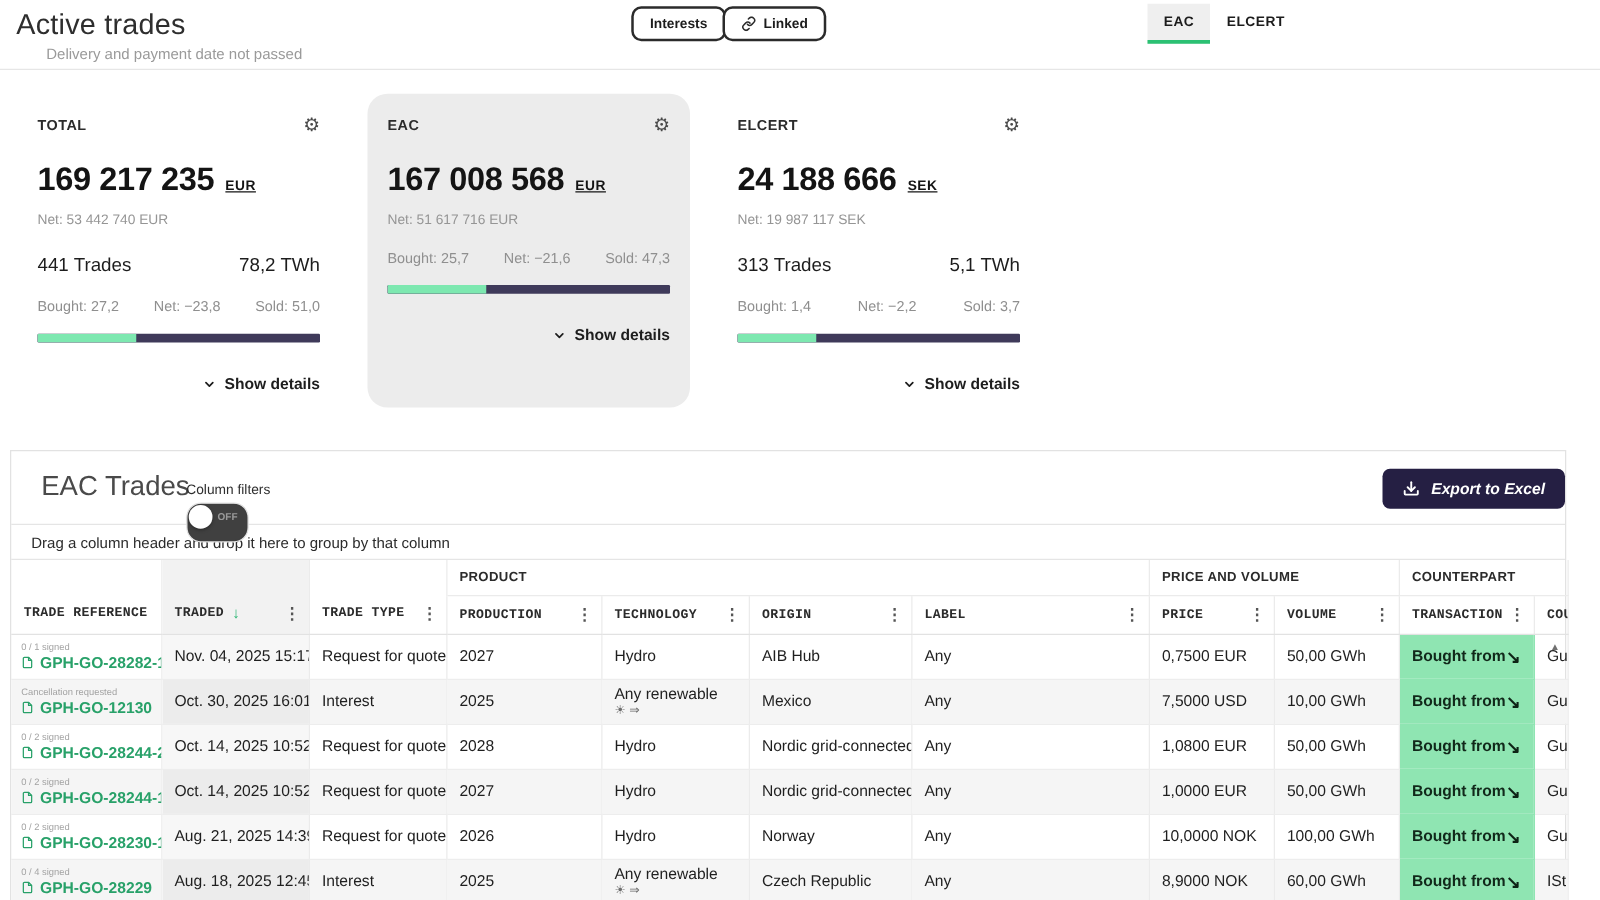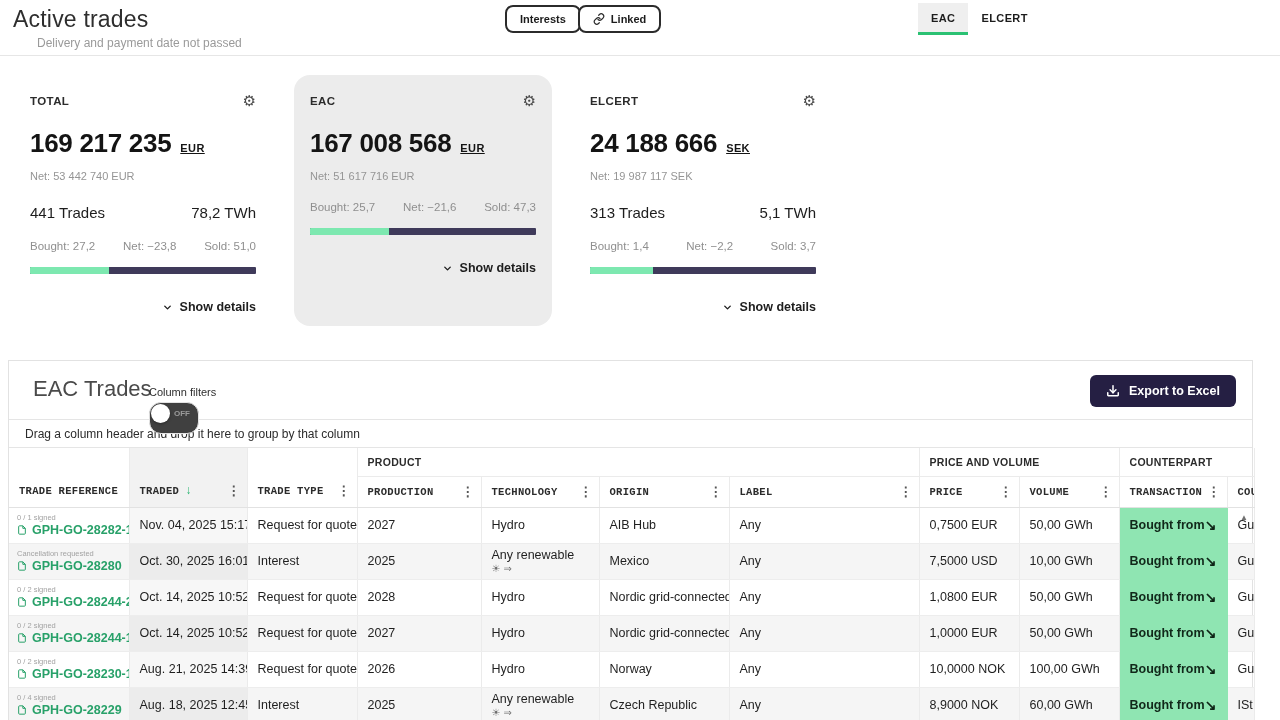--- a/index.html
+++ b/index.html
@@ -44,23 +44,23 @@
                 background:#fff; border:1px solid #e2e2e2; }
   .tc-header { position:relative; height:58px; }
   .tc-title { position:absolute; left:24px; top:15px; font-size:22px; font-weight:400; color:#4a4a4a; }
   .filters { position:absolute; left:140px; top:25px; }
   .filters-label { font-size:11px; color:#2e2e2e; }
   .toggle { margin-top:4px; width:50px; height:32px; border:1px solid #e3e3e3; border-radius:12px; background:#404040;
             position:relative; cursor:pointer; box-shadow:inset 0 0 2px rgba(0,0,0,.04); }
   .knob { position:absolute; left:1px; top:1px; width:19px; height:19px; border-radius:50%; background:#fff;
           box-shadow:0 1px 3px rgba(0,0,0,.35); }
   .toggle-text { position:absolute; right:8px; top:6px; font-size:8px; font-weight:700; color:#9a9a9a; }
-  .export-btn { position:absolute; right:16px; top:14px; display:flex; align-items:center; gap:9px;
+  .export-btn { position:absolute; right:0; top:14px; display:flex; align-items:center; gap:9px;
                 background:#251f43; color:#fff; border:none; border-radius:6px; padding:9px 16px;
-                font-size:12.5px; font-weight:700; font-family:inherit; cursor:pointer; }
+                font-size:12.5px; font-weight:700; font-family:inherit; cursor:pointer;font-style:italic; }
   .hint-bar { border-top:1px solid #e5e5e5; border-bottom:1px solid #e5e5e5; height:29px; line-height:28px;
               padding-left:16px; font-size:12px; color:#2b2b2b; }
 
   table { border-collapse:collapse; table-layout:fixed; width:1245px; }
   col.c1{width:120px} col.c2{width:118px} col.c3{width:110px} col.c4{width:124px} col.c5{width:118px}
   col.c6{width:130px} col.c7{width:190px} col.c8{width:100px} col.c9{width:100px} col.c10{width:108px}
   col.c11{width:27px}
   th, td { border-right:1px solid #ebebeb; text-align:left; overflow:hidden; white-space:nowrap; }
   tr.group-row th { height:28px; padding:0 10px; font-size:10.5px; font-weight:600; color:#2b2b2b; letter-spacing:.3px; }
   tr.group-row th.titled { border-bottom:1px solid #ebebeb; }
@@ -365,21 +365,21 @@
           <tr class="alt">
       <td class="ref-cell">
         <span class="row-badge">Cancellation requested</span>
         <span class="ref-link">
           <span>
             <svg class="icon" width="10" height="12" viewBox="0 0 24 24" fill="none" stroke="#28a169" stroke-width="2.4" stroke-linejoin="round">
               <path d="M14 2H6a2 2 0 0 0-2 2v16a2 2 0 0 0 2 2h12a2 2 0 0 0 2-2V8z"></path>
                     <polyline points="14 2 14 8 20 8"></polyline>
             </svg>
           </span>
-          <span>GPH-GO-28280</span>
+          <span>GPH-GO-12130</span>
         </span>
       </td>
       <td class="shaded">Oct. 30, 2025 16:01</td>
       <td>Interest</td>
       <td>2025</td>
       <td>
         <div>Any renewable</div>
         <div class="tech-icons">
           <span>☀</span><span>⇒</span>
         </div>

